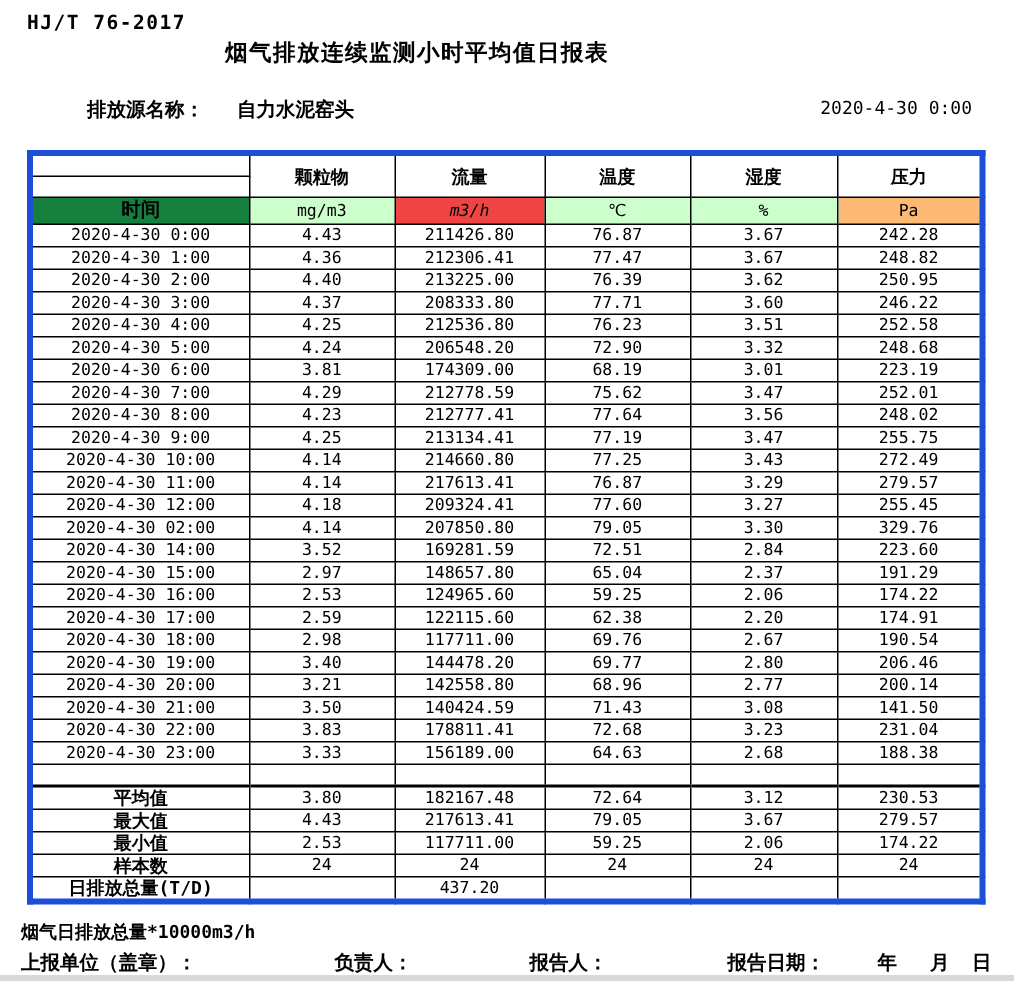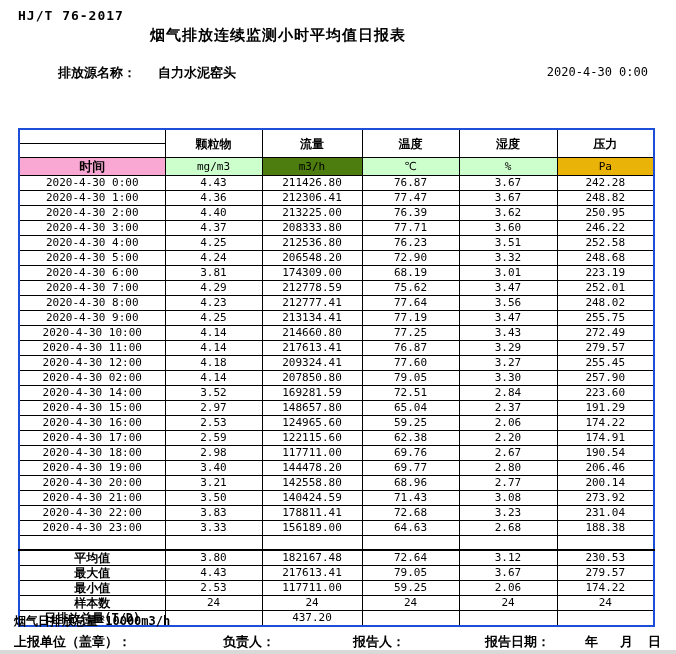--- a/index.html
+++ b/index.html
@@ -10,23 +10,23 @@
   }
   .page { position:absolute; inset:0; }
 
   .std-code { position:absolute; left:18px; top:8px; font-size:13px; font-weight:bold; letter-spacing:1px; }
   .title { position:absolute; left:0; top:26px; width:556px; text-align:center; font-size:15px; font-weight:bold; letter-spacing:1px; }
   .source-line { position:absolute; left:18px; top:64px; font-size:13px; font-weight:bold;margin-left:40px; }
   .source-line .src-name { margin-left:22px; }
   .report-datetime { position:absolute; right:28px; top:65px; font-size:12px; }
 
   table.report {
-    position:absolute; left:18px; top:128px; width:635px;
+    position:absolute; left:18px; top:100px; width:635px;
     border-collapse:collapse; table-layout:fixed;
-    border:2px solid #1d4ed8;
+    border:4px solid #1d4ed8;
     padding-left:44px;
   }
   table.report td, table.report th {
     border:1px solid #000; padding:0; margin:0;
     text-align:center; vertical-align:middle;
     font-size:11px; font-weight:normal; height:14px; line-height:14px;
     white-space:nowrap; overflow:hidden;
   }
   table.report thead th.colhead { font-size:12px; font-weight:bold; }
   table.report thead tr.split td { height:13px; }
@@ -76,26 +76,26 @@
         <th class="colhead" rowspan="2">颗粒物</th>
         <th class="colhead" rowspan="2">流量</th>
         <th class="colhead" rowspan="2">温度</th>
         <th class="colhead" rowspan="2">湿度</th>
         <th class="colhead" rowspan="2">压力</th>
       </tr>
       <tr class="split">
         <td></td>
       </tr>
       <tr class="unit-row">
-        <td style="background: #f9a8d4; margin-left: 33px;">时间</td>
+        <td style="background: #15803d; margin-left: 33px;">时间</td>
         <td style="background: rgb(204, 255, 204);">mg/m3</td>
-        <td style="background: #4d7c0f;">m3/h</td>
+        <td style="background: #ef4444; font-style: italic;">m3/h</td>
         <td style="background: rgb(204, 255, 204);">℃</td>
         <td style="background: rgb(204, 255, 204);">%</td>
-        <td style="background: #eab308; margin-left: 23px;">Pa</td>
+        <td style="background: #fdba74; margin-left: 23px;">Pa</td>
       </tr>
     </thead>
     <tbody>
         <tr>
           <td>2020-4-30 0:00</td>
           <td>4.43</td>
           <td>211426.80</td>
           <td>76.87</td>
           <td>3.67</td>
           <td>242.28</td>
@@ -195,21 +195,21 @@
           <td>77.60</td>
           <td>3.27</td>
           <td>255.45</td>
         </tr>
         <tr>
           <td>2020-4-30 02:00</td>
           <td>4.14</td>
           <td>207850.80</td>
           <td>79.05</td>
           <td>3.30</td>
-          <td>257.90</td>
+          <td>329.76</td>
         </tr>
         <tr>
           <td>2020-4-30 14:00</td>
           <td>3.52</td>
           <td>169281.59</td>
           <td>72.51</td>
           <td>2.84</td>
           <td>223.60</td>
         </tr>
         <tr>
@@ -259,21 +259,21 @@
           <td>68.96</td>
           <td>2.77</td>
           <td>200.14</td>
         </tr>
         <tr>
           <td>2020-4-30 21:00</td>
           <td>3.50</td>
           <td>140424.59</td>
           <td>71.43</td>
           <td>3.08</td>
-          <td>273.92</td>
+          <td>141.50</td>
         </tr>
         <tr>
           <td>2020-4-30 22:00</td>
           <td>3.83</td>
           <td>178811.41</td>
           <td>72.68</td>
           <td>3.23</td>
           <td>231.04</td>
         </tr>
         <tr>

